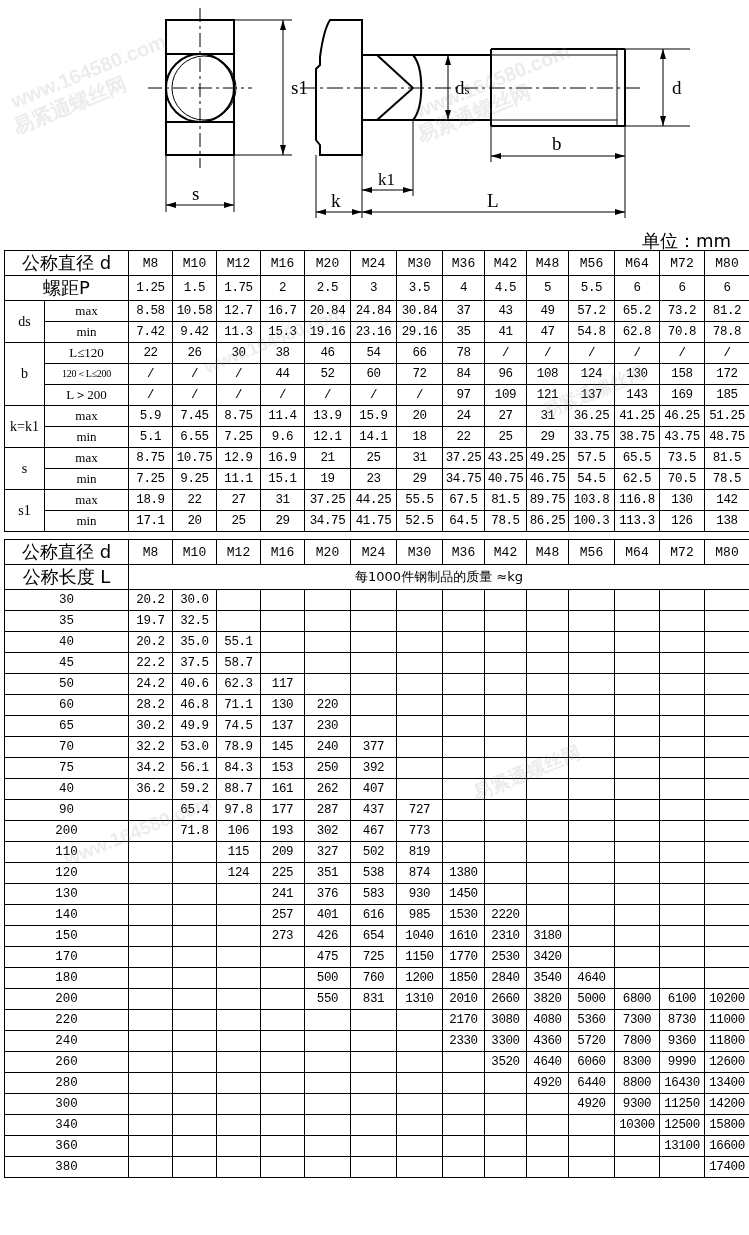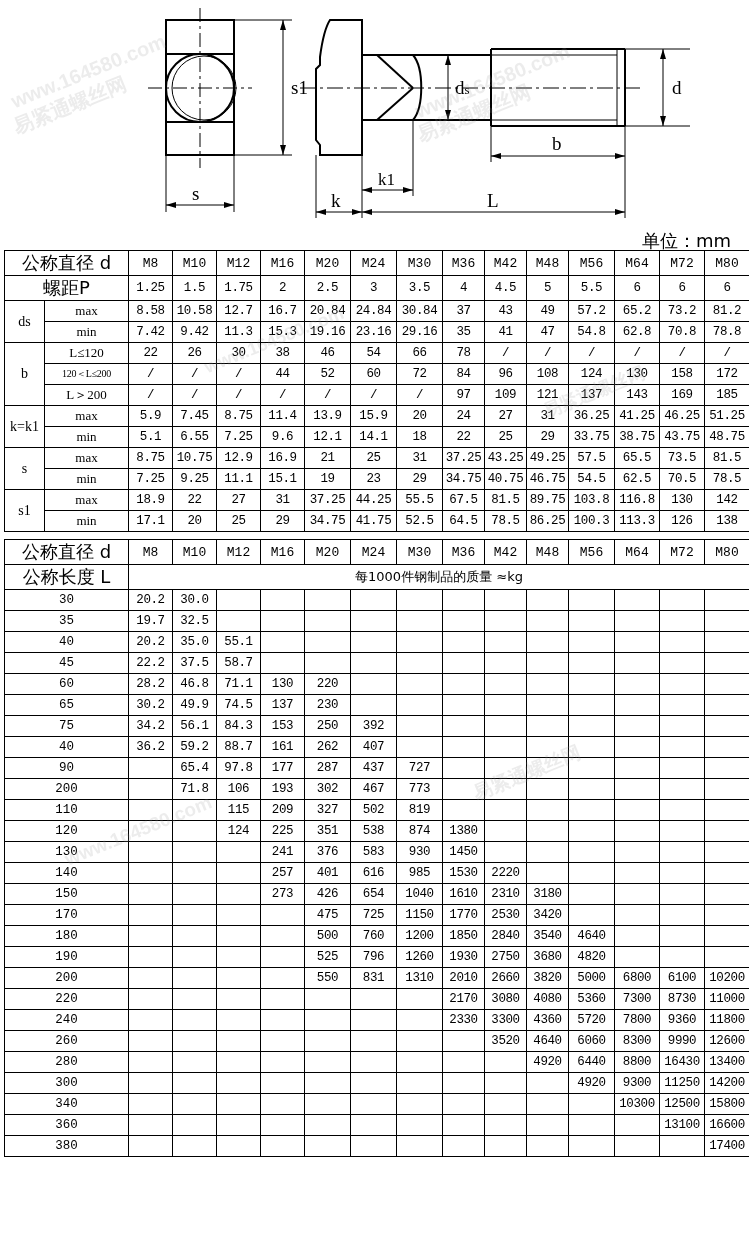--- a/index.html
+++ b/index.html
@@ -543,20 +543,37 @@
           <td class="num"></td>
           <td class="num"></td>
           <td class="num"></td>
           <td class="num"></td>
           <td class="num"></td>
           <td class="num"></td>
           <td class="num"></td>
           <td class="num"></td>
         </tr>
         <tr>
+          <td class="llen">50</td>
+          <td class="num">24.2</td>
+          <td class="num">40.6</td>
+          <td class="num">62.3</td>
+          <td class="num">117</td>
+          <td class="num"></td>
+          <td class="num"></td>
+          <td class="num"></td>
+          <td class="num"></td>
+          <td class="num"></td>
+          <td class="num"></td>
+          <td class="num"></td>
+          <td class="num"></td>
+          <td class="num"></td>
+          <td class="num"></td>
+        </tr>
+        <tr>
           <td class="llen">60</td>
           <td class="num">28.2</td>
           <td class="num">46.8</td>
           <td class="num">71.1</td>
           <td class="num">130</td>
           <td class="num">220</td>
           <td class="num"></td>
           <td class="num"></td>
           <td class="num"></td>
           <td class="num"></td>
@@ -567,20 +584,37 @@
           <td class="num"></td>
         </tr>
         <tr>
           <td class="llen">65</td>
           <td class="num">30.2</td>
           <td class="num">49.9</td>
           <td class="num">74.5</td>
           <td class="num">137</td>
           <td class="num">230</td>
           <td class="num"></td>
+          <td class="num"></td>
+          <td class="num"></td>
+          <td class="num"></td>
+          <td class="num"></td>
+          <td class="num"></td>
+          <td class="num"></td>
+          <td class="num"></td>
+          <td class="num"></td>
+        </tr>
+        <tr>
+          <td class="llen">70</td>
+          <td class="num">32.2</td>
+          <td class="num">53.0</td>
+          <td class="num">78.9</td>
+          <td class="num">145</td>
+          <td class="num">240</td>
+          <td class="num">377</td>
           <td class="num"></td>
           <td class="num"></td>
           <td class="num"></td>
           <td class="num"></td>
           <td class="num"></td>
           <td class="num"></td>
           <td class="num"></td>
           <td class="num"></td>
         </tr>
         <tr>
@@ -759,37 +793,20 @@
           <td class="num"></td>
           <td class="num"></td>
           <td class="num"></td>
           <td class="num">500</td>
           <td class="num">760</td>
           <td class="num">1200</td>
           <td class="num">1850</td>
           <td class="num">2840</td>
           <td class="num">3540</td>
           <td class="num">4640</td>
-          <td class="num"></td>
-          <td class="num"></td>
-          <td class="num"></td>
-        </tr>
-        <tr>
-          <td class="llen">190</td>
-          <td class="num"></td>
-          <td class="num"></td>
-          <td class="num"></td>
-          <td class="num"></td>
-          <td class="num">525</td>
-          <td class="num">796</td>
-          <td class="num">1260</td>
-          <td class="num">1930</td>
-          <td class="num">2750</td>
-          <td class="num">3680</td>
-          <td class="num">4820</td>
           <td class="num"></td>
           <td class="num"></td>
           <td class="num"></td>
         </tr>
         <tr>
           <td class="llen">200</td>
           <td class="num"></td>
           <td class="num"></td>
           <td class="num"></td>
           <td class="num"></td>

